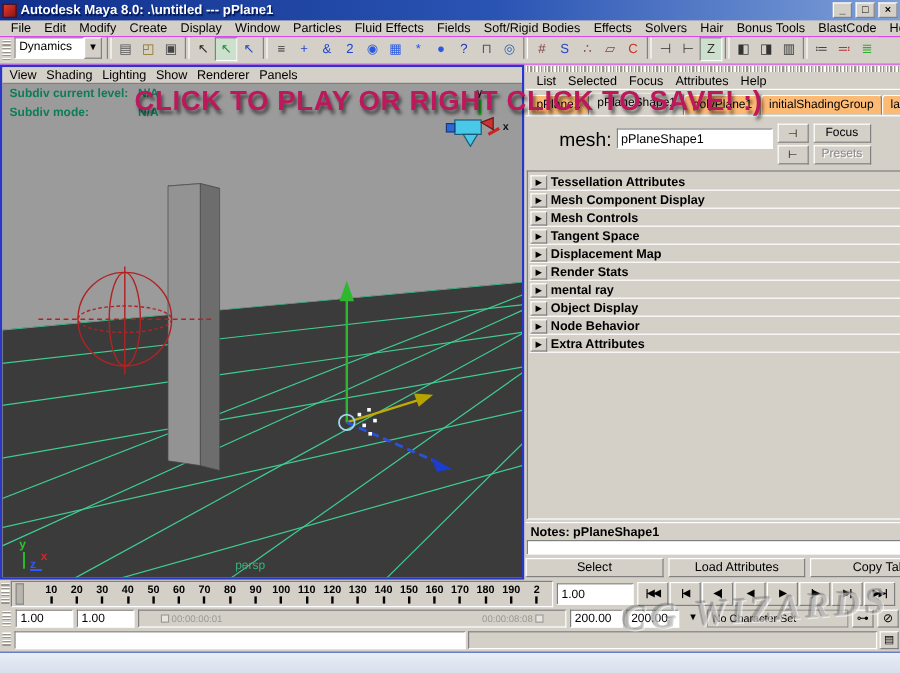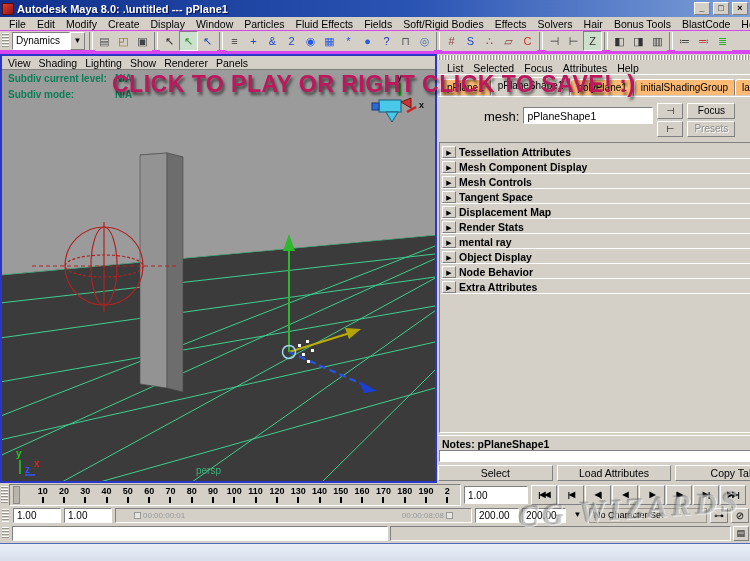--- a/index.html
+++ b/index.html
@@ -16,21 +16,21 @@
   .maya-logo { width:12px; height:12px; background:linear-gradient(135deg,#e23b2e,#8c1410); border:1px solid #5a0d0a; flex:none; }
   .title-text { color:#fff; font-weight:bold; font-size:11px; white-space:nowrap; overflow:hidden; flex:1; text-shadow:1px 1px 1px #00114d; }
   .winbtn { width:16px; height:13px; font-size:9px; line-height:10px; text-align:center; font-weight:bold; color:#000; }
   .winbtn.raised { padding:0; }
 
   
   .menubar { height:14px; display:flex; align-items:center; padding:0 4px; gap:1px; border-bottom:1px solid #d946ef; }
   .menu-item { padding:0 5px; font-size:10.5px; white-space:nowrap; cursor:default; }
 
   
-  .toolbar { height:23px; display:flex; align-items:center; padding:0 1px; border-bottom:4px solid #d946ef; }
+  .toolbar { height:23px; display:flex; align-items:flex-start; padding:0 1px; border-bottom:1px solid #d946ef; }
   .combo { display:flex; align-items:center; height:18px; margin:0 2px; }
   .combo .val { width:58px; height:18px; background:#fff; border:1px solid; border-color:#808080 #fff #fff #808080; font-size:10px; padding:2px 3px; }
   .combo .arrow { width:15px; height:18px; font-size:8px; line-height:16px; text-align:center; }
   .tb-sep { width:4px; height:18px; margin:0 2px; border-left:1px solid #808080; border-right:1px solid #fff; }
   .tb-group { display:flex; align-items:center; gap:0; }
   .tbtn { width:19px; height:20px; background:#d4d0c8; border:1px solid #d4d0c8; font-size:11px; line-height:18px; text-align:center; cursor:default; overflow:hidden; }
   .tbtn.active { border-color:#808080 #fff #fff #808080; background:#cde0cd; }
 
   
   .main { display:flex; height:429px; }
@@ -42,21 +42,21 @@
   .vp-svg { position:absolute; left:0; top:0; }
 
   
   .ae { flex:1; display:flex; flex-direction:column; background:#d4d0c8; padding:0 1px; }
   .ae-grip { height:5px; margin:1px 0; background:repeating-linear-gradient(90deg,#fff 0 1px,#9a968e 1px 2px,transparent 2px 3px); }
   .ae-menubar { height:14px; display:flex; align-items:center; padding:0 4px; border-bottom:1px solid #fff; }
   .tabs { display:flex; align-items:flex-end; height:21px; padding:2px 2px 0 2px; }
   .tab { height:17px; padding:2px 6px 0 6px; font-size:10px; white-space:nowrap; overflow:hidden; border:1px solid; border-color:#fff #808080 #d4d0c8 #fff; border-radius:3px 3px 0 0; background:#fdba74; }
   .tab.active { height:19px; font-weight:normal; background:#d4d0c8; border-bottom-color:#d4d0c8; }
   .mesh-panel { height:44px; border-top:1px solid #fff; display:flex; align-items:flex-start; padding:4px 2px 2px 2px; gap:4px; }
-  .mesh-label { margin-left:44px; margin-top:8px; font-size:13px;text-align:right; }
+  .mesh-label { margin-left:26px; margin-top:8px; font-size:16px;text-align:right; }
   .mesh-field { width:130px; height:17px; margin-top:6px; font-size:10.5px; padding:1px 3px; }
   .mini-col { display:flex; flex-direction:column; gap:2px; }
   .minibtn { width:26px; height:16px; font-size:9px; line-height:14px; text-align:center; }
   .ae-actions { display:flex; flex-direction:column; gap:2px; }
   .aebtn { width:48px; height:16px; font-size:10px; text-align:center; line-height:14px; }
   .aebtn.disabled { color:#8a8a8a; text-shadow:1px 1px 0 #fff; }
   .attr-list { flex:1; margin:2px 1px; border:1px solid; border-color:#808080 #fff #fff #808080; background:#d4d0c8; display:flex; }
   .attr-rows { flex:1; padding:2px 1px 0 1px; }
   .attr-row { display:flex; align-items:center; height:14px; margin-bottom:1px; background:#d4d0c8; border-bottom:1px solid #fff; }
   .attr-arrow { width:14px; height:12px; margin:0 3px 0 1px; font-size:7px; line-height:11px; text-align:center; flex:none; }

